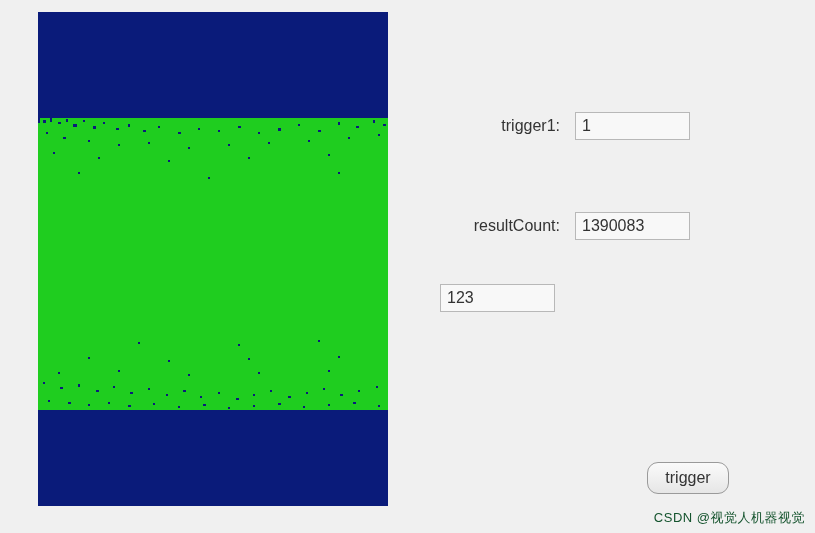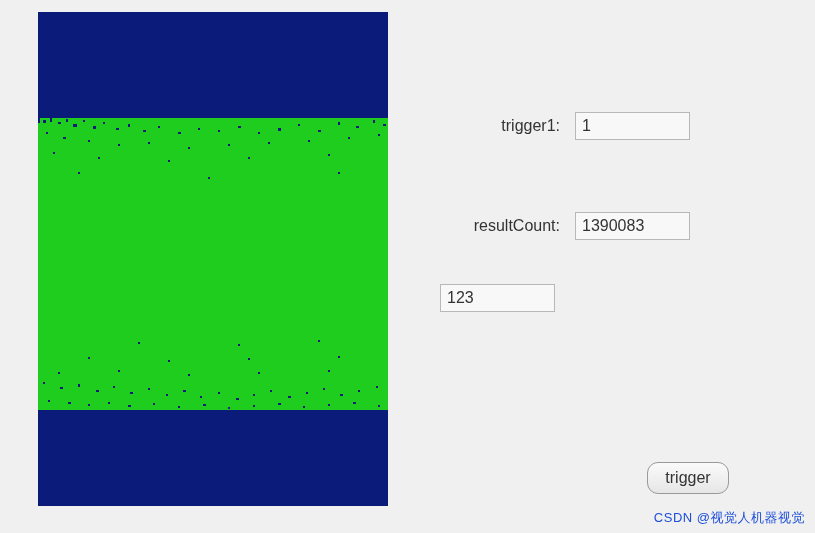--- a/index.html
+++ b/index.html
@@ -69,21 +69,21 @@
       font-size: 16px;
       color: #333;
       cursor: pointer;
       margin-top: 12px;
     }
     .watermark {
       position: absolute;
       right: 10px;
       bottom: 6px;
       font-size: 13px;
-      color: #1d4ed8;
+      color: #14532d;
       letter-spacing: 0.5px;
     }
   </style>
 </head>
 <body>
 
 <div class="image-panel">
   <svg viewBox="0 0 350 494" preserveAspectRatio="none">
     <rect x="0" y="0" width="350" height="494" fill="#0a1b7a"></rect>
     <rect x="0" y="106" width="350" height="292" fill="#1fcd1f"></rect>

